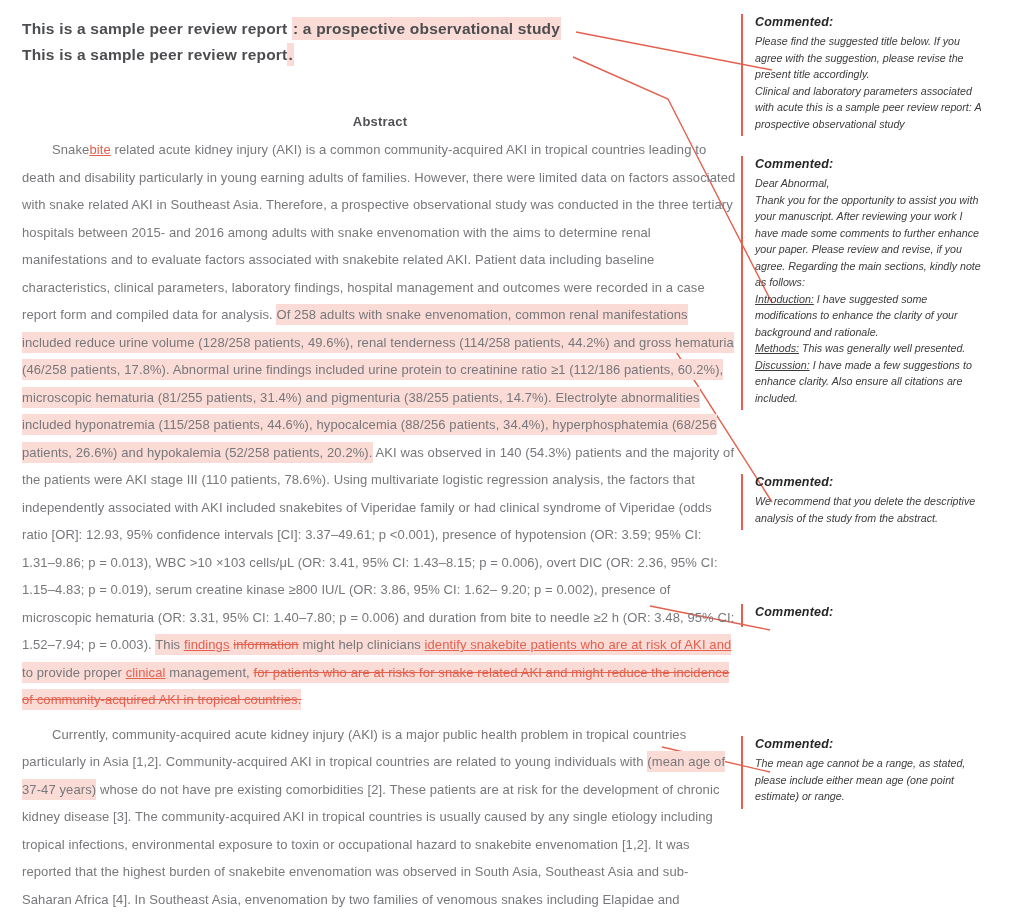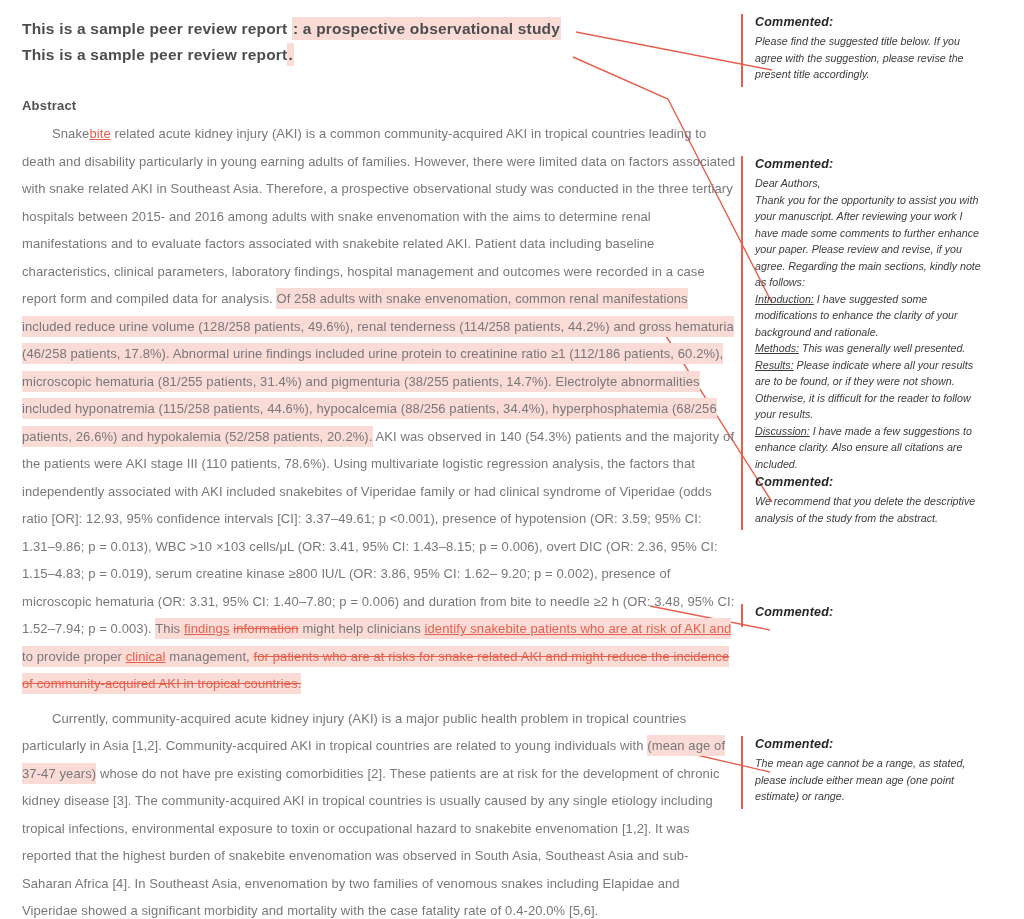--- a/index.html
+++ b/index.html
@@ -3,21 +3,21 @@
 <meta charset="utf-8">
 <style>
   html,body { margin:0; padding:0; background:#ffffff; }
   .page {
     position:relative; width:1024px; height:919px; background:#ffffff;
     font-family:"Liberation Sans", sans-serif; overflow:hidden;padding-left:24px;
   }
   
   .doc { position:absolute; left:22px; top:16px; width:716px; }
   .title-block { font-size:15.5px; font-weight:bold; color:#4c4d50; line-height:26px; letter-spacing:.2px; }
-  .sec-heading { font-size:13px; font-weight:bold; color:#515255; margin-top:30px; letter-spacing:.2px; }
+  .sec-heading { font-size:13px; font-weight:bold; color:#515255; margin-top:46px; letter-spacing:.2px;text-align:center; }
   .para { font-size:13px; color:#77787b; line-height:27.5px; text-indent:30px; margin-top:7px; letter-spacing:.1px; }
   .title-block { }
   
   .seg.n    { }
   .seg.hl     { background:#fbdbd6; padding:3px 0; box-decoration-break:clone; -webkit-box-decoration-break:clone; }
   .seg.ins    { color:#e4604e; text-decoration:underline; }
   .seg.hl-ins { background:#fbdbd6; padding:3px 0; color:#e4604e; text-decoration:underline; box-decoration-break:clone; -webkit-box-decoration-break:clone; }
   .seg.hl-del { background:#fbdbd6; padding:3px 0; color:#e4604e; text-decoration:line-through; box-decoration-break:clone; -webkit-box-decoration-break:clone; }
   .title-hl { background:#fbdbd6; padding:3px 1px; }
   
@@ -59,30 +59,30 @@
     <div class="sec-heading">Abstract</div>
     <div class="para"><span class="seg n">Snake</span><span class="seg ins">bite</span><span class="seg n"> related acute kidney injury (AKI) is a common community-acquired AKI in tropical countries leading to death and disability particularly in young earning adults of families. However, there were limited data on factors associated with snake related AKI in Southeast Asia. Therefore, a prospective observational study was conducted in the three tertiary hospitals between 2015- and 2016 among adults with snake envenomation with the aims to determine renal manifestations and to evaluate factors associated with snakebite related AKI. Patient data including baseline characteristics, clinical parameters, laboratory findings, hospital management and outcomes were recorded in a case report form and compiled data for analysis. </span><span class="seg hl">Of 258 adults with snake envenomation, common renal manifestations included reduce urine volume (128/258 patients, 49.6%), renal tenderness (114/258 patients, 44.2%) and gross hematuria (46/258 patients, 17.8%). Abnormal urine findings included urine protein to creatinine ratio ≥1 (112/186 patients, 60.2%), microscopic hematuria (81/255 patients, 31.4%) and pigmenturia (38/255 patients, 14.7%). Electrolyte abnormalities included hyponatremia (115/258 patients, 44.6%), hypocalcemia (88/256 patients, 34.4%), hyperphosphatemia (68/256 patients, 26.6%) and hypokalemia (52/258 patients, 20.2%).</span><span class="seg n"> AKI was observed in 140 (54.3%) patients and the majority of the patients were AKI stage III (110 patients, 78.6%). Using multivariate logistic regression analysis, the factors that independently associated with AKI included snakebites of Viperidae family or had clinical syndrome of Viperidae (odds ratio [OR]: 12.93, 95% confidence intervals [CI]: 3.37–49.61; p &lt;0.001), presence of hypotension (OR: 3.59; 95% CI: 1.31–9.86; p = 0.013), WBC &gt;10 ×103 cells/μL (OR: 3.41, 95% CI: 1.43–8.15; p = 0.006), overt DIC (OR: 2.36, 95% CI: 1.15–4.83; p = 0.019), serum creatine kinase ≥800 IU/L (OR: 3.86, 95% CI: 1.62– 9.20; p = 0.002), presence of microscopic hematuria (OR: 3.31, 95% CI: 1.40–7.80; p = 0.006) and duration from bite to needle ≥2 h (OR: 3.48, 95% CI: 1.52–7.94; p = 0.003). </span><span class="seg hl">This </span><span class="seg hl-ins">findings</span><span class="seg hl"> </span><span class="seg hl-del">information</span><span class="seg hl"> might help clinicians </span><span class="seg hl-ins">identify snakebite patients who are at risk of AKI and</span><span class="seg hl"> to provide proper </span><span class="seg hl-ins">clinical</span><span class="seg hl"> management, </span><span class="seg hl-del">for patients who are at risks for snake related AKI and might reduce the incidence of community-acquired AKI in tropical countries.</span></div>
 
     <div class="para"><span class="seg n">Currently, community-acquired acute kidney injury (AKI) is a major public health problem in tropical countries particularly in Asia [1,2]. Community-acquired AKI in tropical countries are related to young individuals with </span><span class="seg hl">(mean age of 37-47 years)</span><span class="seg n"> whose do not have pre existing comorbidities [2]. These patients are at risk for the development of chronic kidney disease [3]. The community-acquired AKI in tropical countries is usually caused by any single etiology including tropical infections, environmental exposure to toxin or occupational hazard to snakebite envenomation [1,2]. It was reported that the highest burden of snakebite envenomation was observed in South Asia, Southeast Asia and sub-Saharan Africa [4]. In Southeast Asia, envenomation by two families of venomous snakes including Elapidae and Viperidae showed a significant morbidity and mortality with the case fatality rate of 0.4-20.0% [5,6].</span></div>
   </div>
 
   <div class="comment" id="comment-1">
     <span class="comment-heading">Commented:</span>
     <div class="comment-body">
         <div class="cpara"><span>Please find the suggested title below. If you agree with the suggestion, please revise the present title accordingly.</span></div>
+        <div class="cpara"><span>Clinical and laboratory parameters associated with acute this is a sample peer review report: A prospective observational study</span></div>
       </div>
   </div>
   <div class="comment" id="comment-2">
     <span class="comment-heading">Commented:</span>
     <div class="comment-body">
-        <div class="cpara"><span>Dear Authors,</span></div>
+        <div class="cpara"><span>Dear Abnormal,</span></div>
         <div class="cpara"><span>Thank you for the opportunity to assist you with your manuscript. After reviewing your work I have made some comments to further enhance your paper. Please review and revise, if you agree. Regarding the main sections, kindly note as follows:</span></div>
         <div class="cpara"><span class="cu">Introduction:</span><span> I have suggested some modifications to enhance the clarity of your background and rationale.</span></div>
         <div class="cpara"><span class="cu">Methods:</span><span> This was generally well presented.</span></div>
-        <div class="cpara"><span class="cu">Results:</span><span> Please indicate where all your results are to be found, or if they were not shown. Otherwise, it is difficult for the reader to follow your results.</span></div>
         <div class="cpara"><span class="cu">Discussion:</span><span> I have made a few suggestions to enhance clarity. Also ensure all citations are included.</span></div>
       </div>
   </div>
   <div class="comment" id="comment-3">
     <span class="comment-heading">Commented:</span>
     <div class="comment-body">
         <div class="cpara"><span>We recommend that you delete the descriptive analysis of the study from the abstract.</span></div>
       </div>
   </div>
   <div class="comment" id="comment-4">

